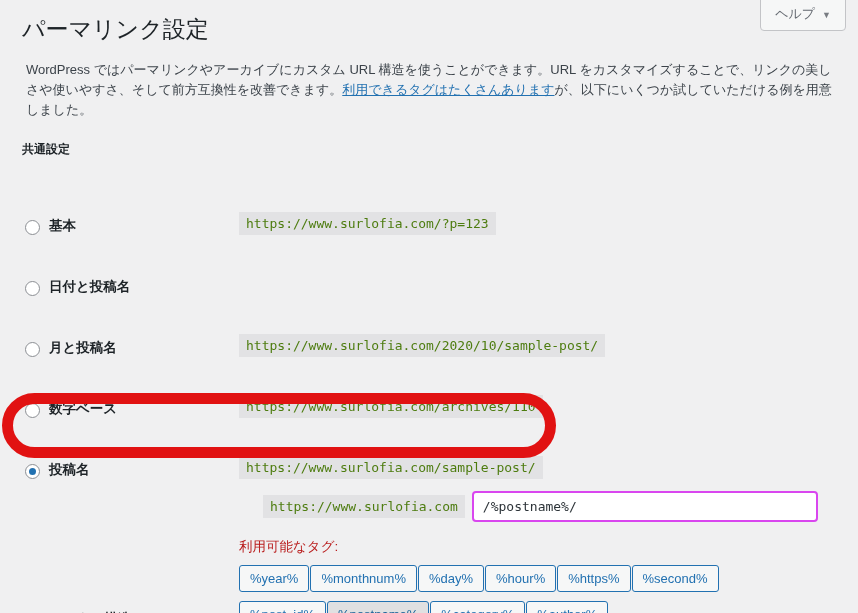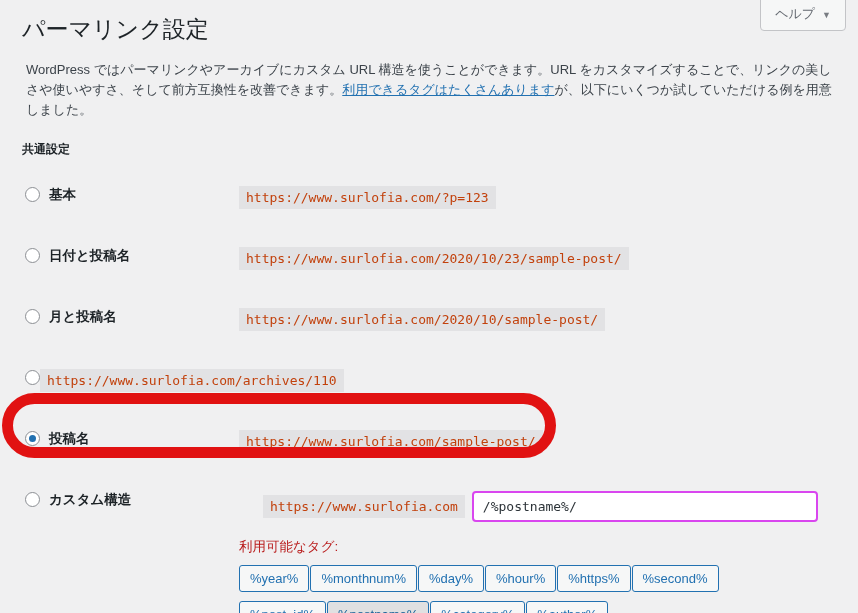--- a/index.html
+++ b/index.html
@@ -44,21 +44,21 @@
   p.intro a { color: #2271b1; text-decoration: underline; cursor: pointer; }
 
   h2.section-heading {
     margin: 20px 0 0;
     font-size: 12px; font-weight: 700;
     color: #1d2327; line-height: 18px; font-family: Liberation Serif, serif;
   }
 
   .form { margin-top: 16px; }
   .opt-row {
-    display: flex; align-items: flex-start;
+    display: flex; align-items: flex-end;
     padding: 12px 0 0 3px;
     min-height: 61px;
   }
   .radio {
     width: 15px; height: 15px; flex: none;
     border: 1px solid #8c8f94; border-radius: 50%;
     background: #fff; margin-top: 1px;
     position: relative; cursor: pointer;
     display: inline-block;
   }
@@ -70,21 +70,21 @@
     width: 190px; flex: none;
     margin-left: 9px;
     font-size: 13.5px; font-weight: 700;
     color: #1d2327; line-height: 18px;
     cursor: pointer;
   }
   code.example, code.prefix {
     font-family: "DejaVu Sans Mono", "Liberation Mono", monospace;
     font-size: 13px;
     background: #e2e2e4;
-    color: #c2410c;
+    color: #4d7c0f;
     padding: 4px 7px;
     border-radius: 0;
     white-space: nowrap;
   }
   .custom-cell { display: flex; flex-direction: column; }
   .custom-line { display: flex; align-items: center; padding-left: 24px; }
   .custom-line code.prefix { margin-top: 0; }
   input.custom-input {
     margin-left: 7px;
     width: 346px; height: 31px;
@@ -146,31 +146,31 @@
 
     <div class="opt-row">
       <span class="radio"></span>
       <span class="opt-label">基本</span>
       <code class="example">https://www.surlofia.com/?p=123</code>
     </div>
 
     <div class="opt-row">
       <span class="radio"></span>
       <span class="opt-label">日付と投稿名</span>
-      <code class="example">https://www.surlofia.com/2020/10/23/sample-post/</code>
     </div>
 
     <div class="opt-row">
       <span class="radio"></span>
       <span class="opt-label">月と投稿名</span>
       <code class="example">https://www.surlofia.com/2020/10/sample-post/</code>
     </div>
 
     <div class="opt-row">
       <span class="radio"></span>
+      <span class="opt-label">数字ベース</span>
       <code class="example">https://www.surlofia.com/archives/110</code>
     </div>
 
     <div class="opt-row">
       <span class="radio checked"></span>
       <span class="opt-label">投稿名</span>
       <code class="example">https://www.surlofia.com/sample-post/</code>
     </div>
 
     <div class="opt-row">

